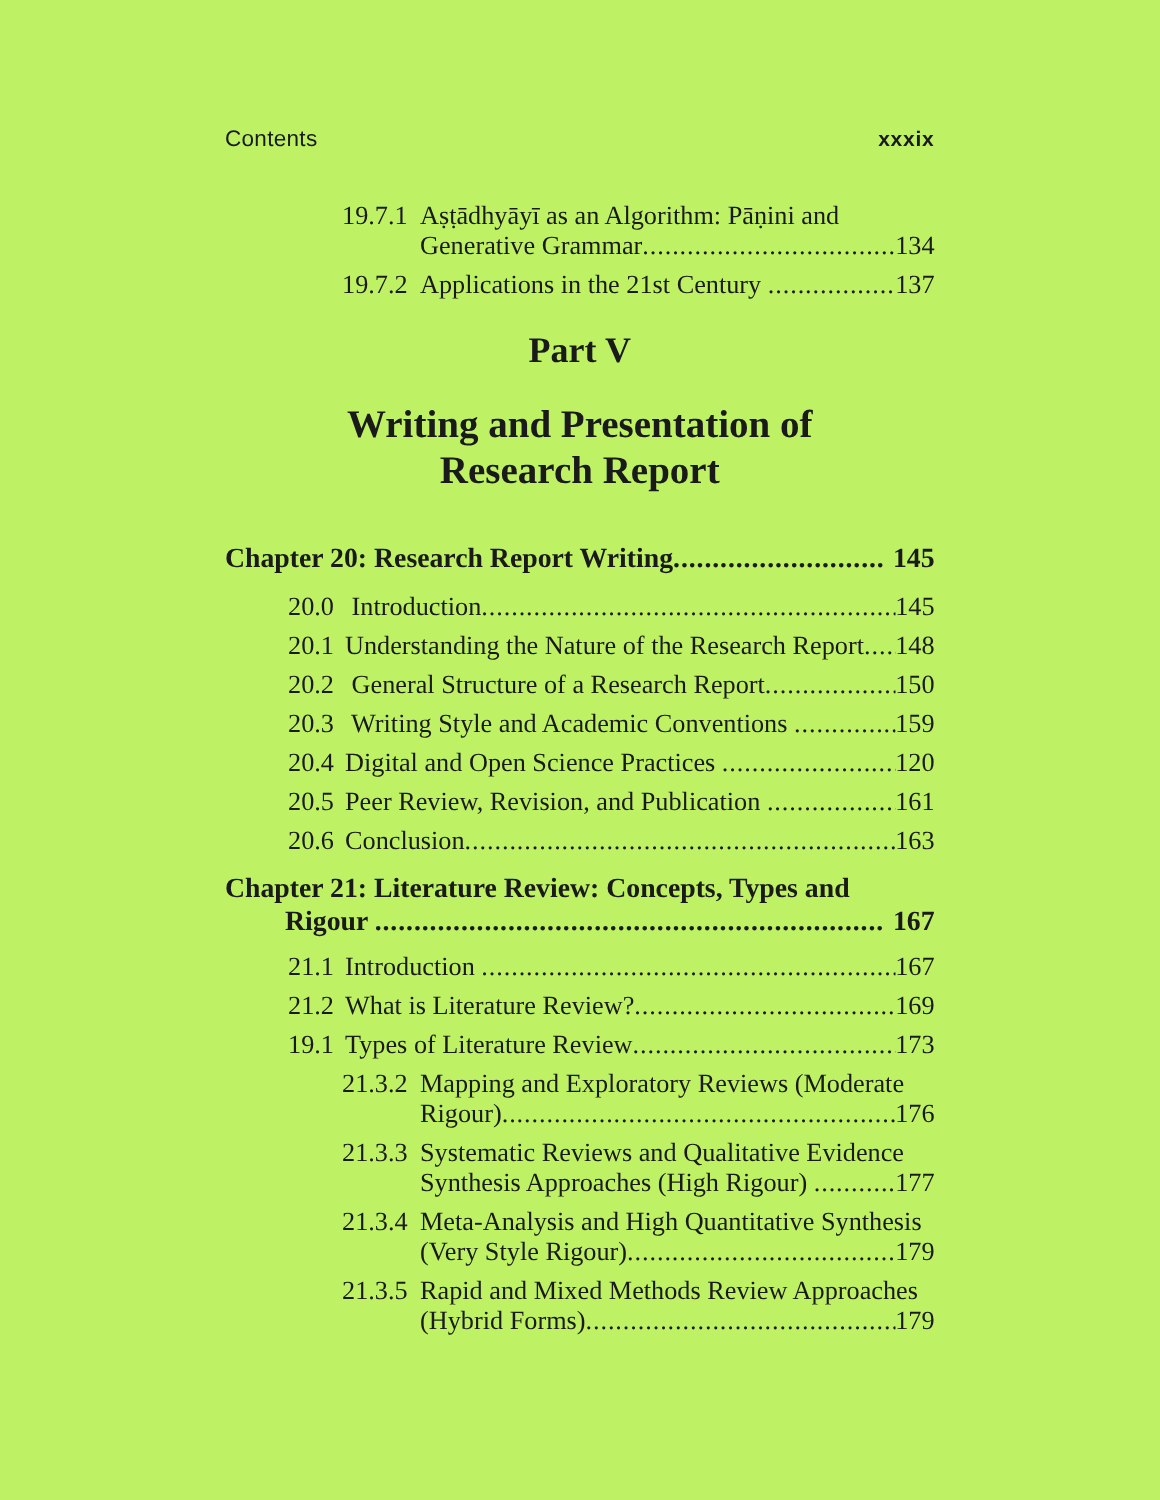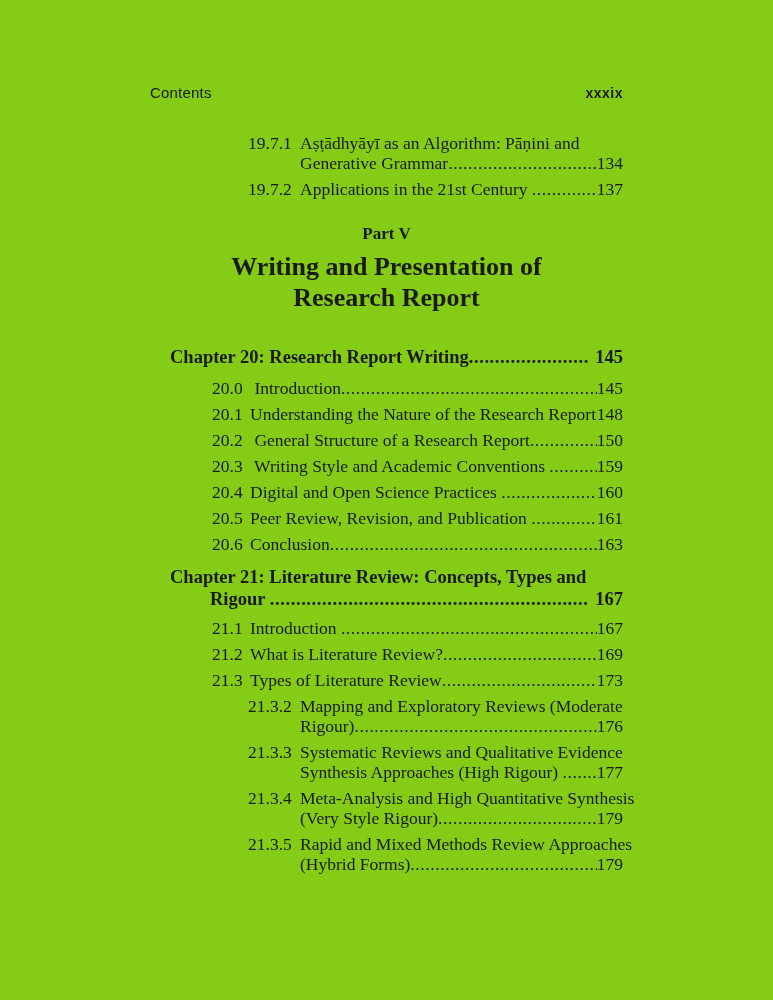--- a/index.html
+++ b/index.html
@@ -1,21 +1,21 @@
 <!DOCTYPE html>
 <html><head>
 <meta charset="utf-8">
 <style>
   html, body { margin: 0; padding: 0; background: #e8e8e8; }
   .page {
     position: relative;
     width: 773px;
     height: 1000px;
     margin: 0 auto;
-    background: #84cc16;
+    background: #bef264;
     color: #1a1a1a;
     font-family: "Liberation Serif", serif;
     overflow: hidden;
   }
   
   .running-header {
     position: absolute;
     top: 84px;
     left: 150px;
     width: 473px;
@@ -33,21 +33,20 @@
     top: 126px;
     left: 150px;
     width: 473px;
     font-size: 17.5px;
   }
   .line {
     display: flex;
     align-items: baseline;
     line-height: 20px;
     white-space: pre;
-    margin-left: 20px;
   }
   .entry { margin-bottom: 6px; }
   .num  { flex-shrink: 0; }
   .txt  { flex-shrink: 0; white-space: pre; }
   .dots {
     flex: 1 1 auto;
     overflow: hidden;
     white-space: nowrap;
     min-width: 0;
   }
@@ -62,23 +61,23 @@
   .lvl-sec .num   { width: 38px; }
   .lvl-sub2       { padding-left: 78px; }
   .lvl-sub2 .num  { width: 52px; }
   .cont-sub2      { padding-left: 130px; }
 
   .front-block { margin-top: 7px; }
 
   
   .part-label {
     margin-top: 22px;
-    margin-bottom: 4px;
+    margin-bottom: 20px;
     text-align: center;
-    font-size: 17px;
+    font-size: 24px;
     font-weight: 700;
     line-height: 26px;
   }
   .part-title {
     text-align: center;
     font-size: 26px;
     font-weight: 700;
     line-height: 31px;
   }
 
@@ -168,21 +167,21 @@
         <span class="txt"> Writing Style and Academic Conventions </span>
         <span class="dots"></span>
         <span class="pg">159</span>
       </div>
     </div>
     <div class="entry">
       <div class="line lvl-sec">
         <span class="num">20.4</span>
         <span class="txt">Digital and Open Science Practices </span>
         <span class="dots"></span>
-        <span class="pg">160</span>
+        <span class="pg">120</span>
       </div>
     </div>
     <div class="entry">
       <div class="line lvl-sec">
         <span class="num">20.5</span>
         <span class="txt">Peer Review, Revision, and Publication </span>
         <span class="dots"></span>
         <span class="pg">161</span>
       </div>
     </div>
@@ -217,21 +216,21 @@
     <div class="entry">
       <div class="line lvl-sec">
         <span class="num">21.2</span>
         <span class="txt">What is Literature Review?</span>
         <span class="dots"></span>
         <span class="pg">169</span>
       </div>
     </div>
     <div class="entry">
       <div class="line lvl-sec">
-        <span class="num">21.3</span>
+        <span class="num">19.1</span>
         <span class="txt">Types of Literature Review</span>
         <span class="dots"></span>
         <span class="pg">173</span>
       </div>
     </div>
 
     <div class="entry">
       <div class="line lvl-sub2">
         <span class="num">21.3.2</span>
         <span class="txt">Mapping and Exploratory Reviews (Moderate</span>

